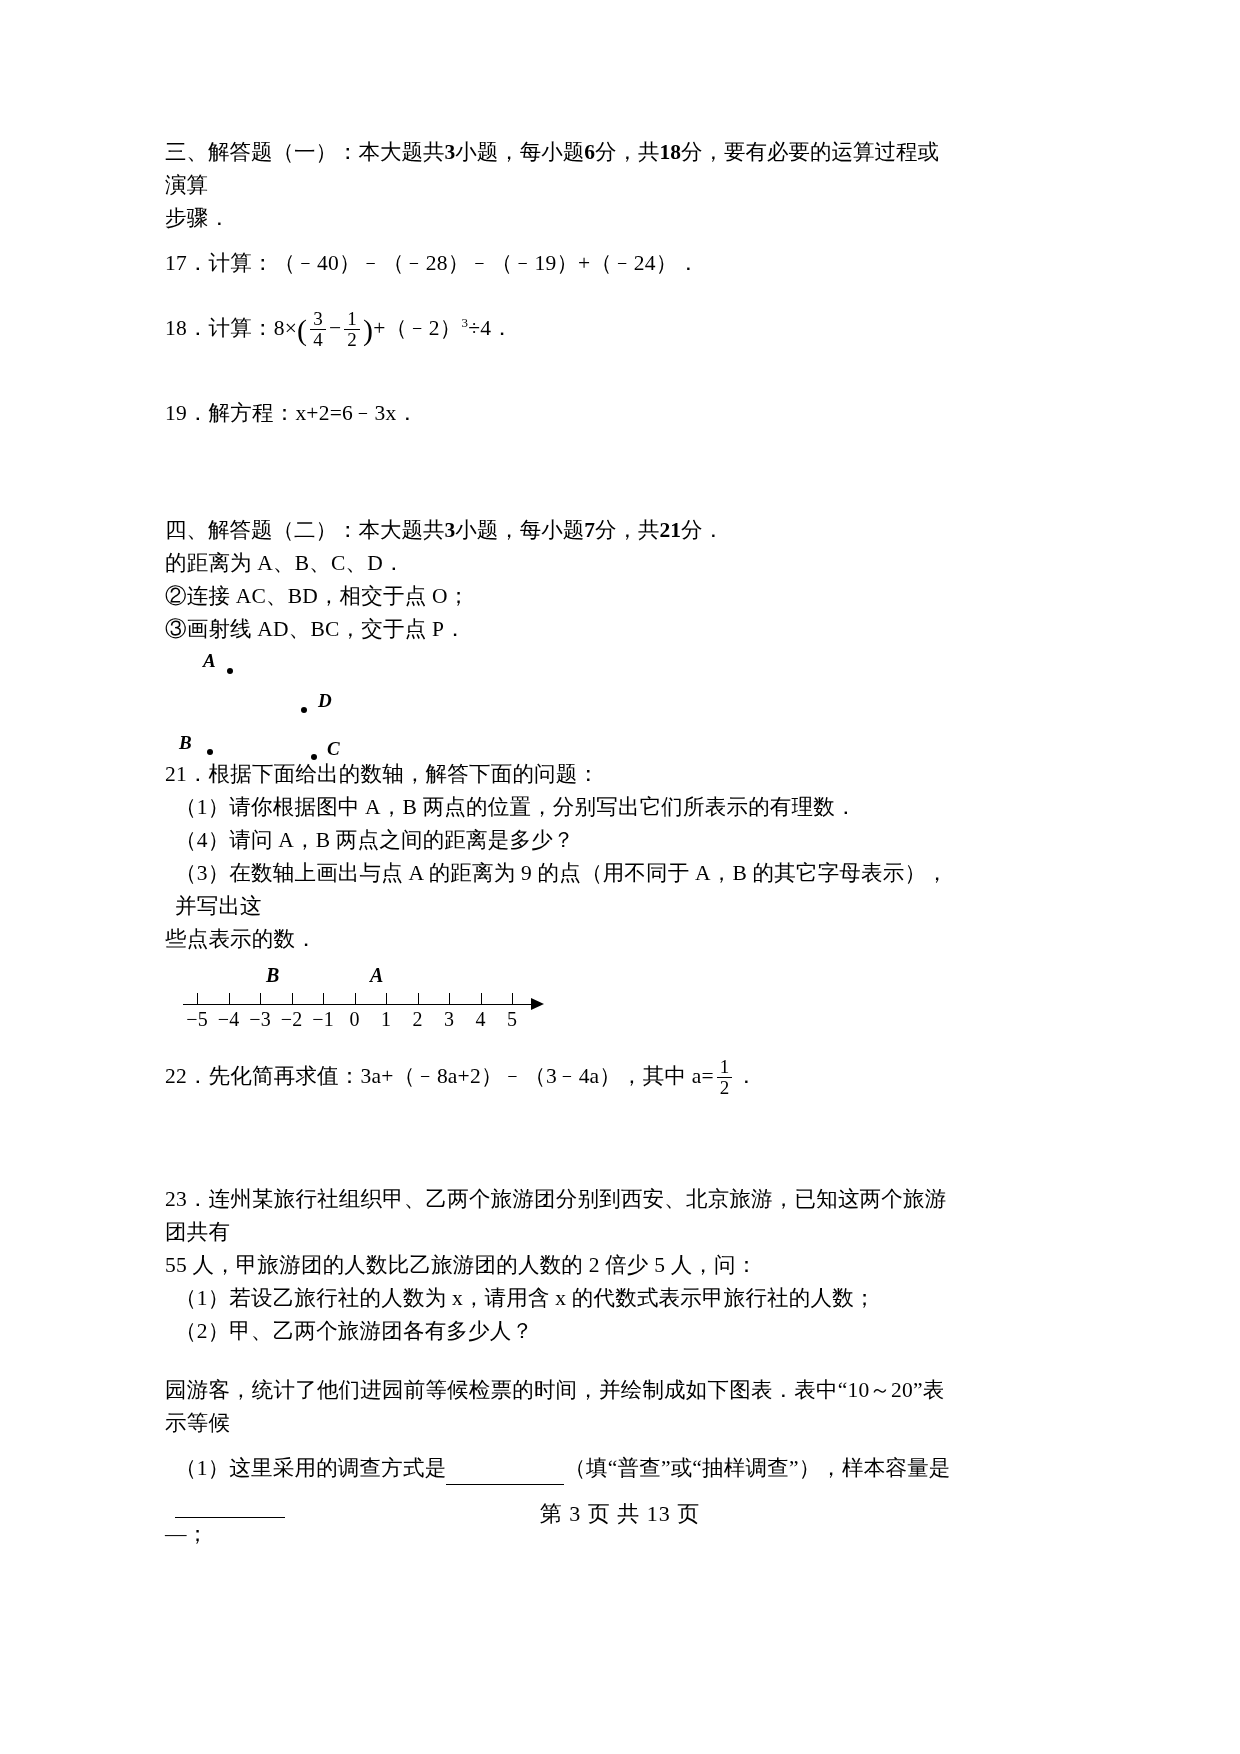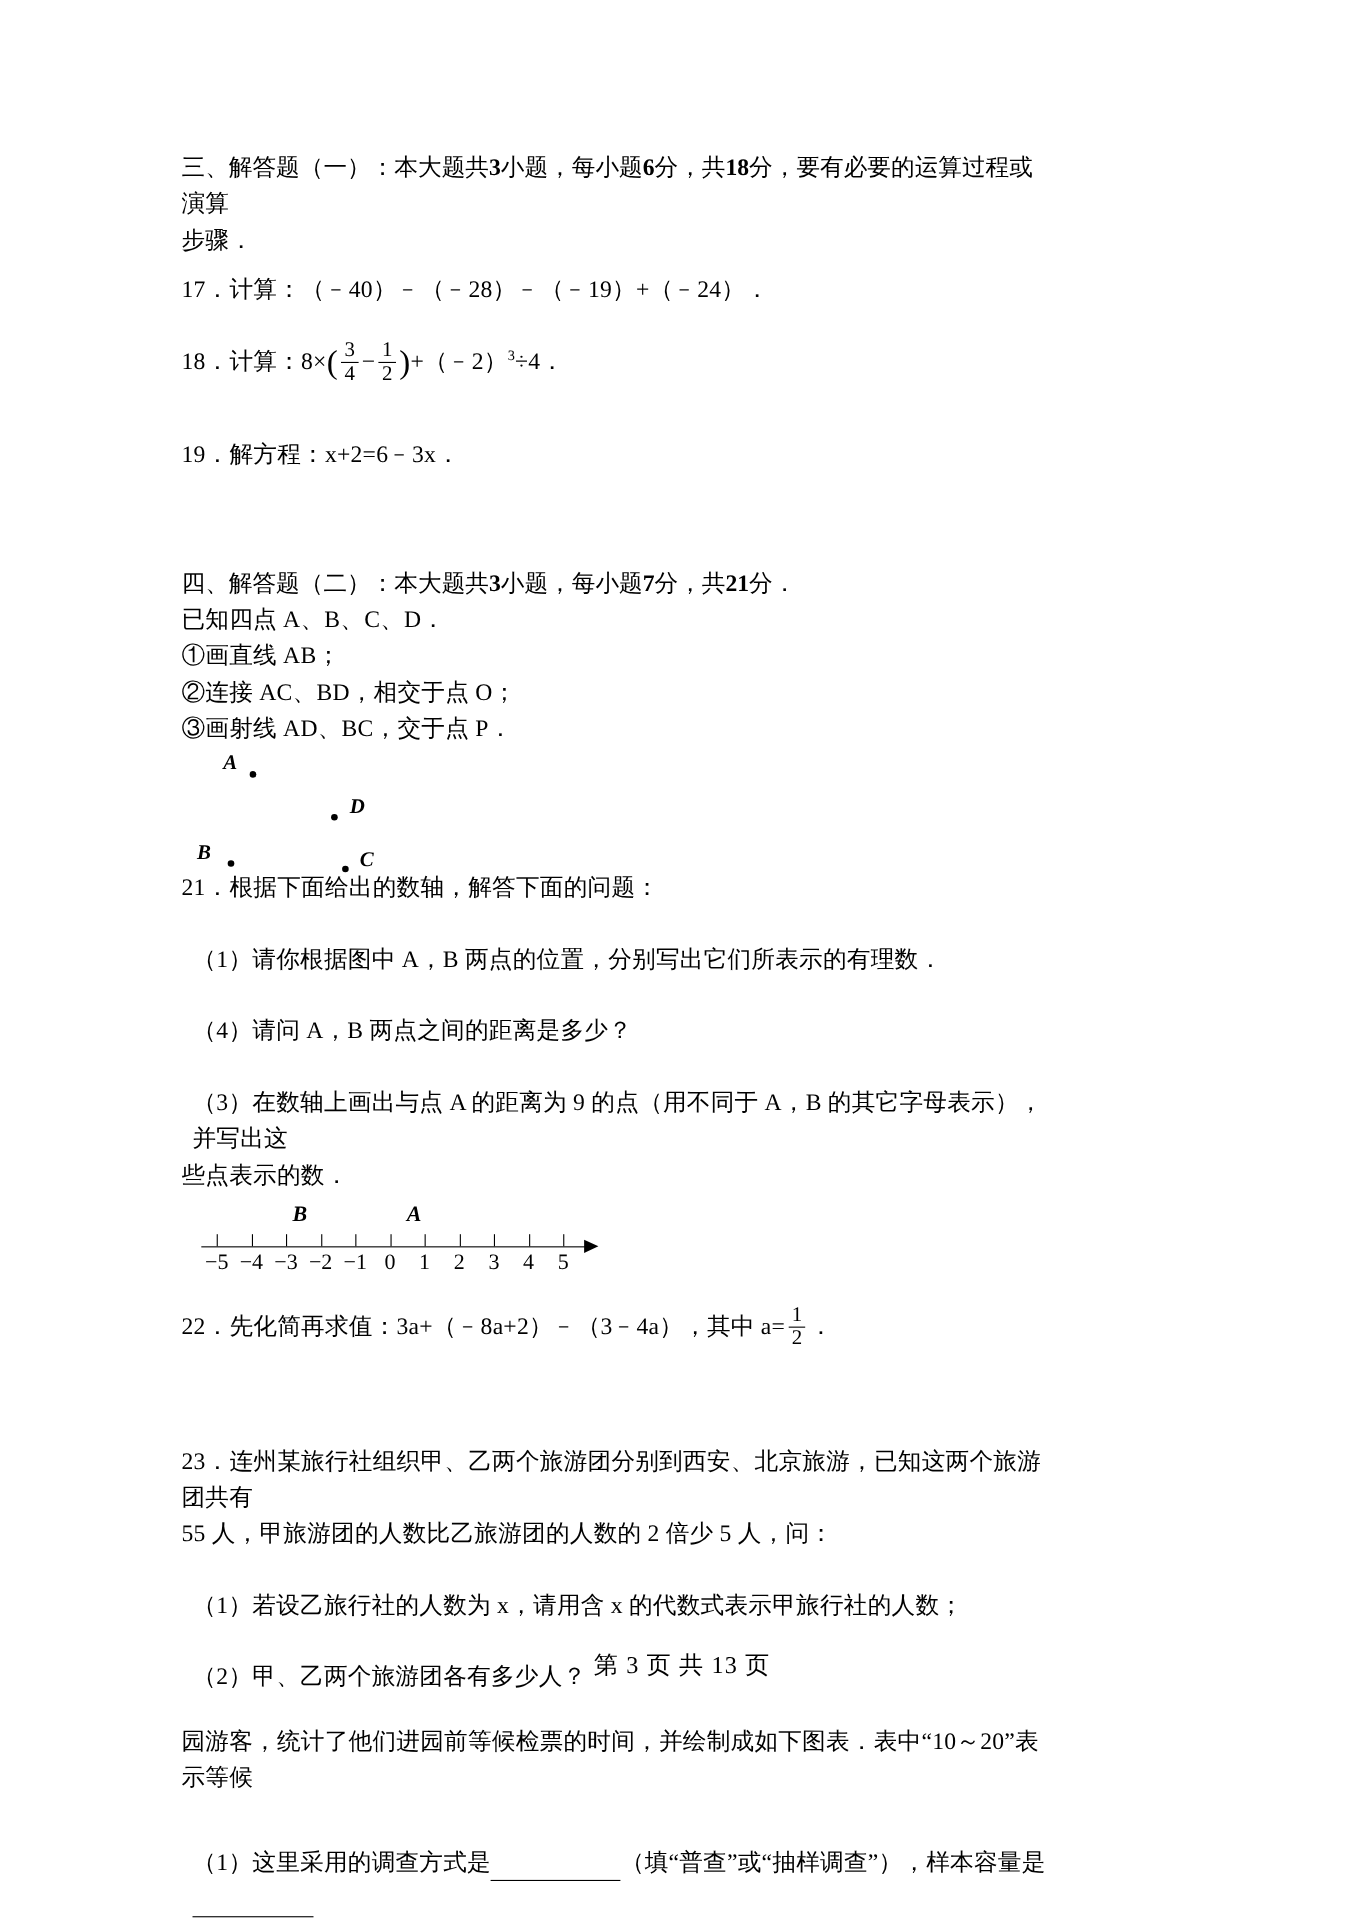--- a/index.html
+++ b/index.html
@@ -35,21 +35,21 @@
     white-space: pre-wrap;
     color: #010101;
   }
   .sec-head {
     font-size: 21.5px;
     line-height: 33px;
     margin-top: 0;
     white-space: pre-wrap;
   }
   .b { font-weight: bold; }
-  .indent2 { padding-left: 10px; margin-top: 32px; }
+  .indent2 { padding-left: 10px; }
   .gap-s { height: 12px; }
   .gap-m { height: 26px; }
   .gap-l { height: 46px; }
   .gap-xl { height: 58px; }
 
   
   .frac {
     display: inline-block;
     vertical-align: middle;
     text-align: center;
@@ -172,22 +172,21 @@
     <div class="gap-m"></div>
     <div class="line"><span>18．计算：8×</span><span class="paren-big">(</span><span class="frac"><span class="num">3</span><span class="den">4</span></span><span>−</span><span class="frac"><span class="num">1</span><span class="den">2</span></span><span class="paren-big">)</span><span>+（﹣2）</span><sup class="pw">3</sup><span>÷4．</span></div>
 
     <div class="gap-l"></div>
     <div class="line">19．解方程：x+2=6﹣3x．</div>
 
     <div class="gap-xl"></div>
     <div class="gap-m"></div>
     <div class="sec-head"><span>四、解答题（二）：本大题共</span><span class="b">3</span><span>小题，每小题</span><span class="b">7</span><span>分，共</span><span class="b">21</span><span>分．</span></div>
 
-    <div class="line">已知四点 A、B、C、D．</div>
-    <div class="line">①画直线 AB；</div>
+    <div class="line">的距离为 A、B、C、D．</div>
     <div class="line">②连接 AC、BD，相交于点 O；</div>
     <div class="line">③画射线 AD、BC，交于点 P．</div>
 
     <div class="fig-points" id="points-fig">
         <span class="pt-lab" style="left: 28px; top: 4px;">A</span>
         <span class="pt" style="left: 52px; top: 22px;"></span>
         <span class="pt-lab" style="left: 143px; top: 44px;">D</span>
         <span class="pt" style="left: 126px; top: 61px;"></span>
         <span class="pt-lab" style="left: 4px; top: 86px;">B</span>
         <span class="pt" style="left: 32px; top: 103px;"></span>

